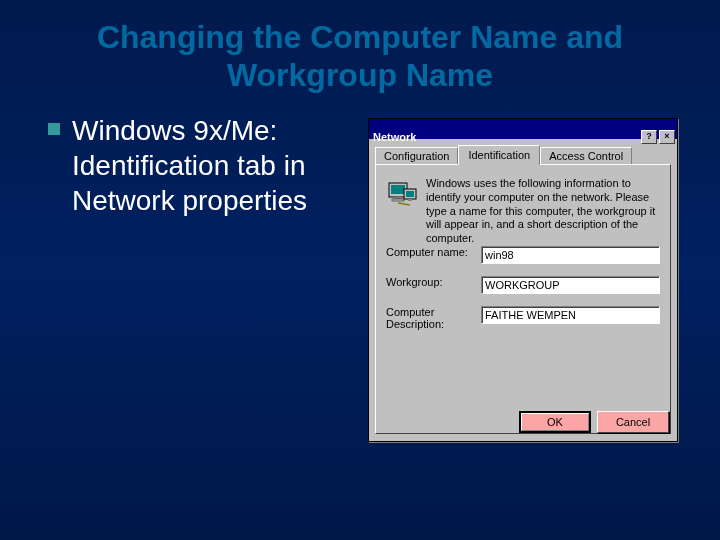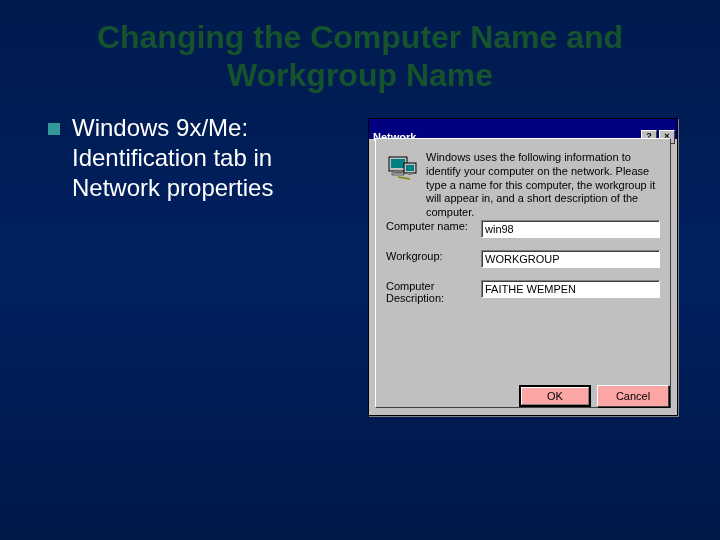--- a/index.html
+++ b/index.html
@@ -5,41 +5,41 @@
   * { box-sizing: border-box; margin: 0; padding: 0; }
   body {
     width: 720px;
     height: 540px;
     background: linear-gradient(to bottom, #001a4d 0%, #002060 50%, #001848 100%);
     font-family: Arial, sans-serif;
     overflow: hidden;
     position: relative;
   }
   .slide-title {
-    color: #14532d;
+    color: #0369a1;
     font-size: 32px;
     font-weight: bold;
     text-align: center;
     padding: 18px 40px 10px 40px;
     line-height: 1.2;
   }
   .content-area {
     display: flex;
     padding: 0 30px;
   }
   .bullet-block {
     flex: 0 0 320px;
     padding-top: 8px;
     padding-left: 18px;
   }
   .bullet-item {
     display: flex;
     align-items: flex-start;
     color: white;
-    font-size: 24px;
+    font-size: 28px;
     line-height: 1.25;
   }
   .bullet-sq {
     width: 12px;
     height: 12px;
     background: #339999;
     margin-right: 12px;
     margin-top: 10px;
     flex-shrink: 0;
   }
@@ -203,20 +203,25 @@
 
 <div class="dialog">
   <div class="titlebar">
     <span>Network</span>
     <div class="titlebar-btns">
       <div class="titlebar-btn">?</div>
       <div class="titlebar-btn">×</div>
     </div>
   </div>
 
+  <div class="tabstrip">
+    <div class="tab inactive">Configuration</div>
+    <div class="tab active">Identification</div>
+    <div class="tab inactive">Access Control</div>
+  </div>
 
   <div class="tabpanel">
     <div class="info-row">
       <div class="info-icon">
         <svg viewBox="0 0 32 32">
           <rect x="3" y="6" width="18" height="14" fill="#c0c0c0" stroke="#000" stroke-width="1"></rect>
           <rect x="5" y="8" width="14" height="9" fill="#008080"></rect>
           <rect x="8" y="20" width="8" height="2" fill="#808080"></rect>
           <rect x="6" y="22" width="12" height="2" fill="#c0c0c0" stroke="#000" stroke-width="0.5"></rect>
           <rect x="18" y="12" width="12" height="10" fill="#c0c0c0" stroke="#000" stroke-width="1"></rect>

